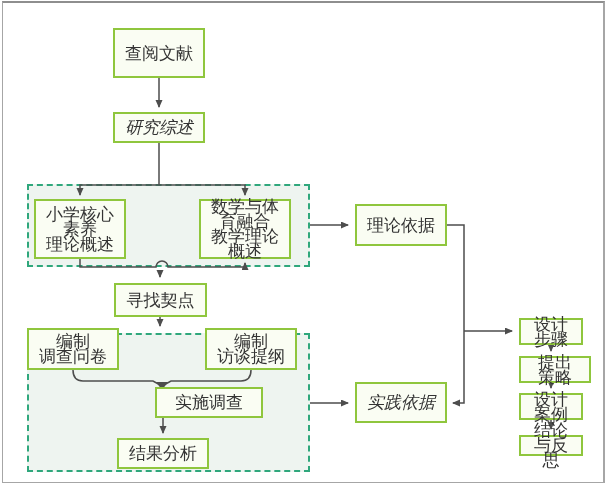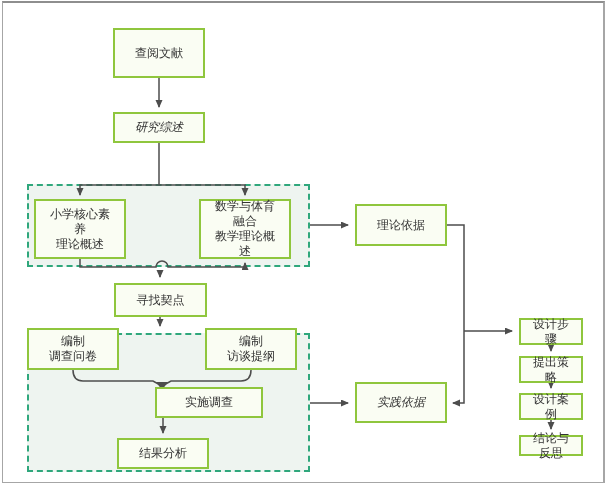--- a/index.html
+++ b/index.html
@@ -14,21 +14,21 @@
     background:#ffffff;box-sizing:border-box;
   }
   .group{
     position:absolute;border:2px dashed #2fa77c;background:#eef4f0;
     box-sizing:border-box;
   }
   .wires{position:absolute;left:0;top:0;width:610px;height:500px;}
   .node{
     position:absolute;display:flex;align-items:center;justify-content:center;
     text-align:center;background:#fafdf3;border:2px solid #8fc63d;
-    color:#333333;font-size:12px;line-height:15px;box-sizing:border-box;
+    color:#333333;font-size:17px;line-height:15px;box-sizing:border-box;
     white-space:pre-line;padding:0 10px;
   }
 </style>
 </head>
 <body>
 
 <div class="frame"></div>
 
 <div class="group" style="left:27px;top:184px;width:283px;height:83px;"></div>
 <div class="group" style="left:27px;top:333px;width:283px;height:139px;"></div>
@@ -82,17 +82,17 @@
 <div class="node" style="left:117px;top:387px;width:108px;height:31px;margin-left:38px;">实施调查</div>
 
 <div class="node" style="left:117px;top:438px;width:92px;height:31px;">结果分析</div>
 
 <div class="node" style="left:355px;top:204px;width:92px;height:42px;">理论依据</div>
 
 <div class="node" style="left:355px;top:382px;width:92px;height:41px;font-style:italic;">实践依据</div>
 
 <div class="node" style="left:519px;top:318px;width:64px;height:27px;">设计步骤</div>
 
-<div class="node" style="left:519px;top:356px;width:64px;height:27px;">提出策略</div>
+<div class="node" style="left:519px;top:356px;width:72px;height:27px;">提出策略</div>
 
 <div class="node" style="left:519px;top:393px;width:64px;height:27px;">设计案例</div>
 
 <div class="node" style="left:519px;top:435px;width:64px;height:21px;">结论与反思</div>
 
 </body></html>

